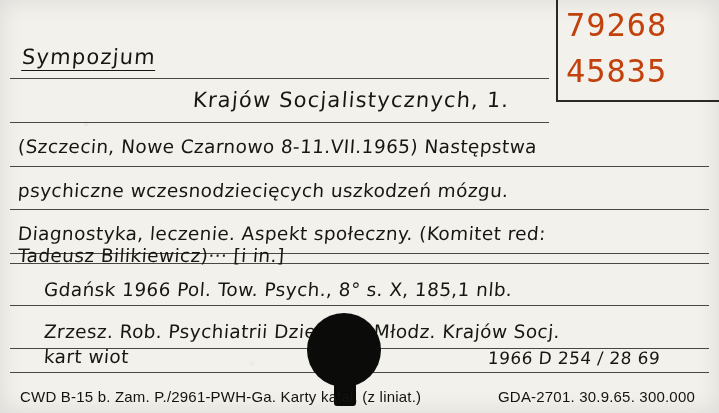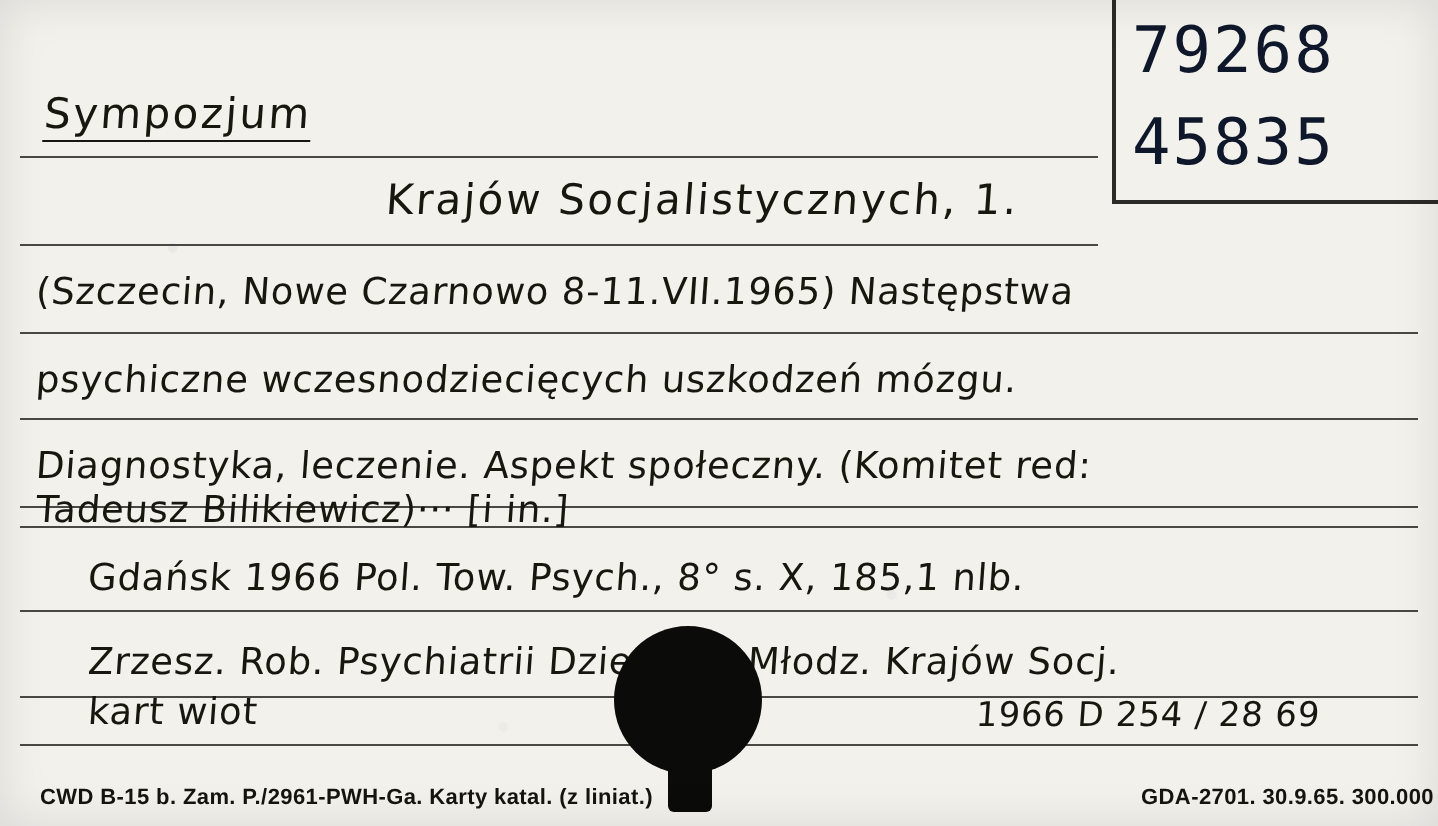--- a/index.html
+++ b/index.html
@@ -59,21 +59,21 @@
   #acc-numbers {
     position: absolute;
     left: 566px;
     top: 2px;
     width: 150px;
     text-align: left;
     font-family: "DejaVu Sans Mono", monospace;
     font-size: 32px;
     line-height: 1.45;
     letter-spacing: 1px;
-    color: #0f172a;
+    color: #c2410c;
   }
   
   .hand {
     position: absolute;
     font-family: "DejaVu Sans", sans-serif;
     font-size: 18.5px;
     letter-spacing: 0.4px;
     white-space: nowrap;
     color: #17160f;
     transform: skewX(-4deg);
@@ -84,28 +84,28 @@
   }
   .hand.underline-word {
     border-bottom: 1px solid #17160f;
     padding-bottom: 1px;
   }
   
   .imprint {
     position: absolute;
     bottom: 8px;
     font-family: "Liberation Sans", sans-serif;
-    font-size: 11px;
-    font-weight: bold;
+    font-size: 15px;
+    font-weight: normal;
     letter-spacing: 0.2px;
     color: #15140f;
     white-space: nowrap;
   }
   #imprint-left { left: 20px; }
-  #imprint-right { right: 2px; margin-top: 20px; }
+  #imprint-right { right: 24px; margin-top: 20px; }
   
   #blob {
     position: absolute;
     left: 307px;
     top: 313px;
     width: 74px;
     height: 74px;
     background: #0b0b0a;
     border-radius: 50%;
   }

